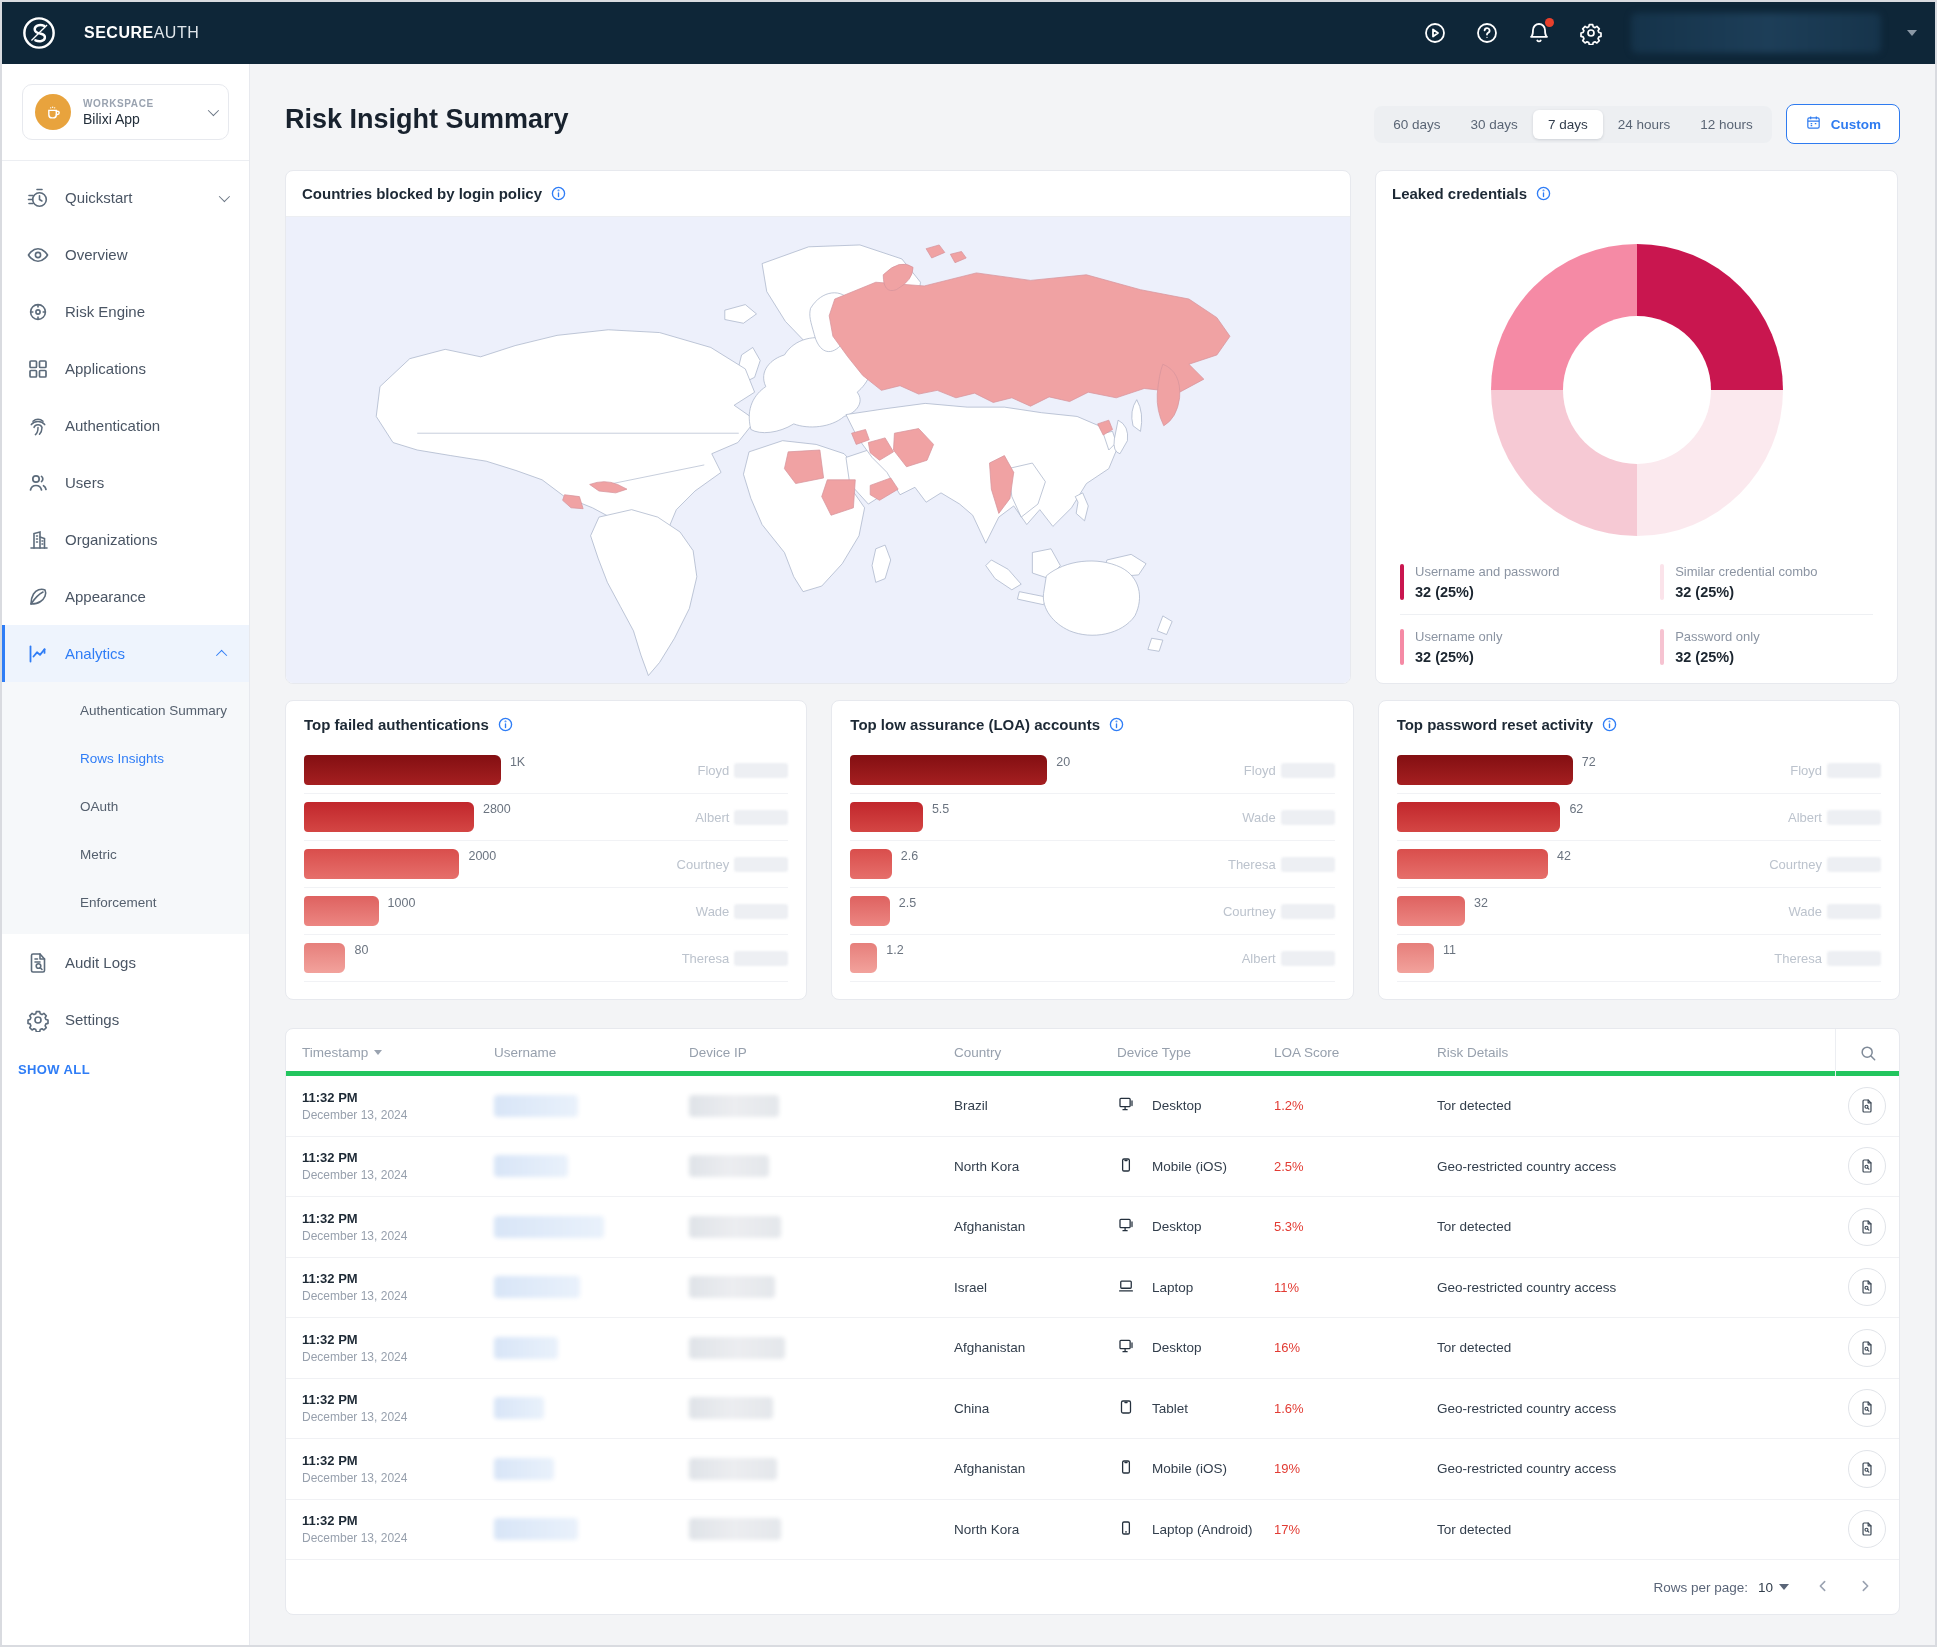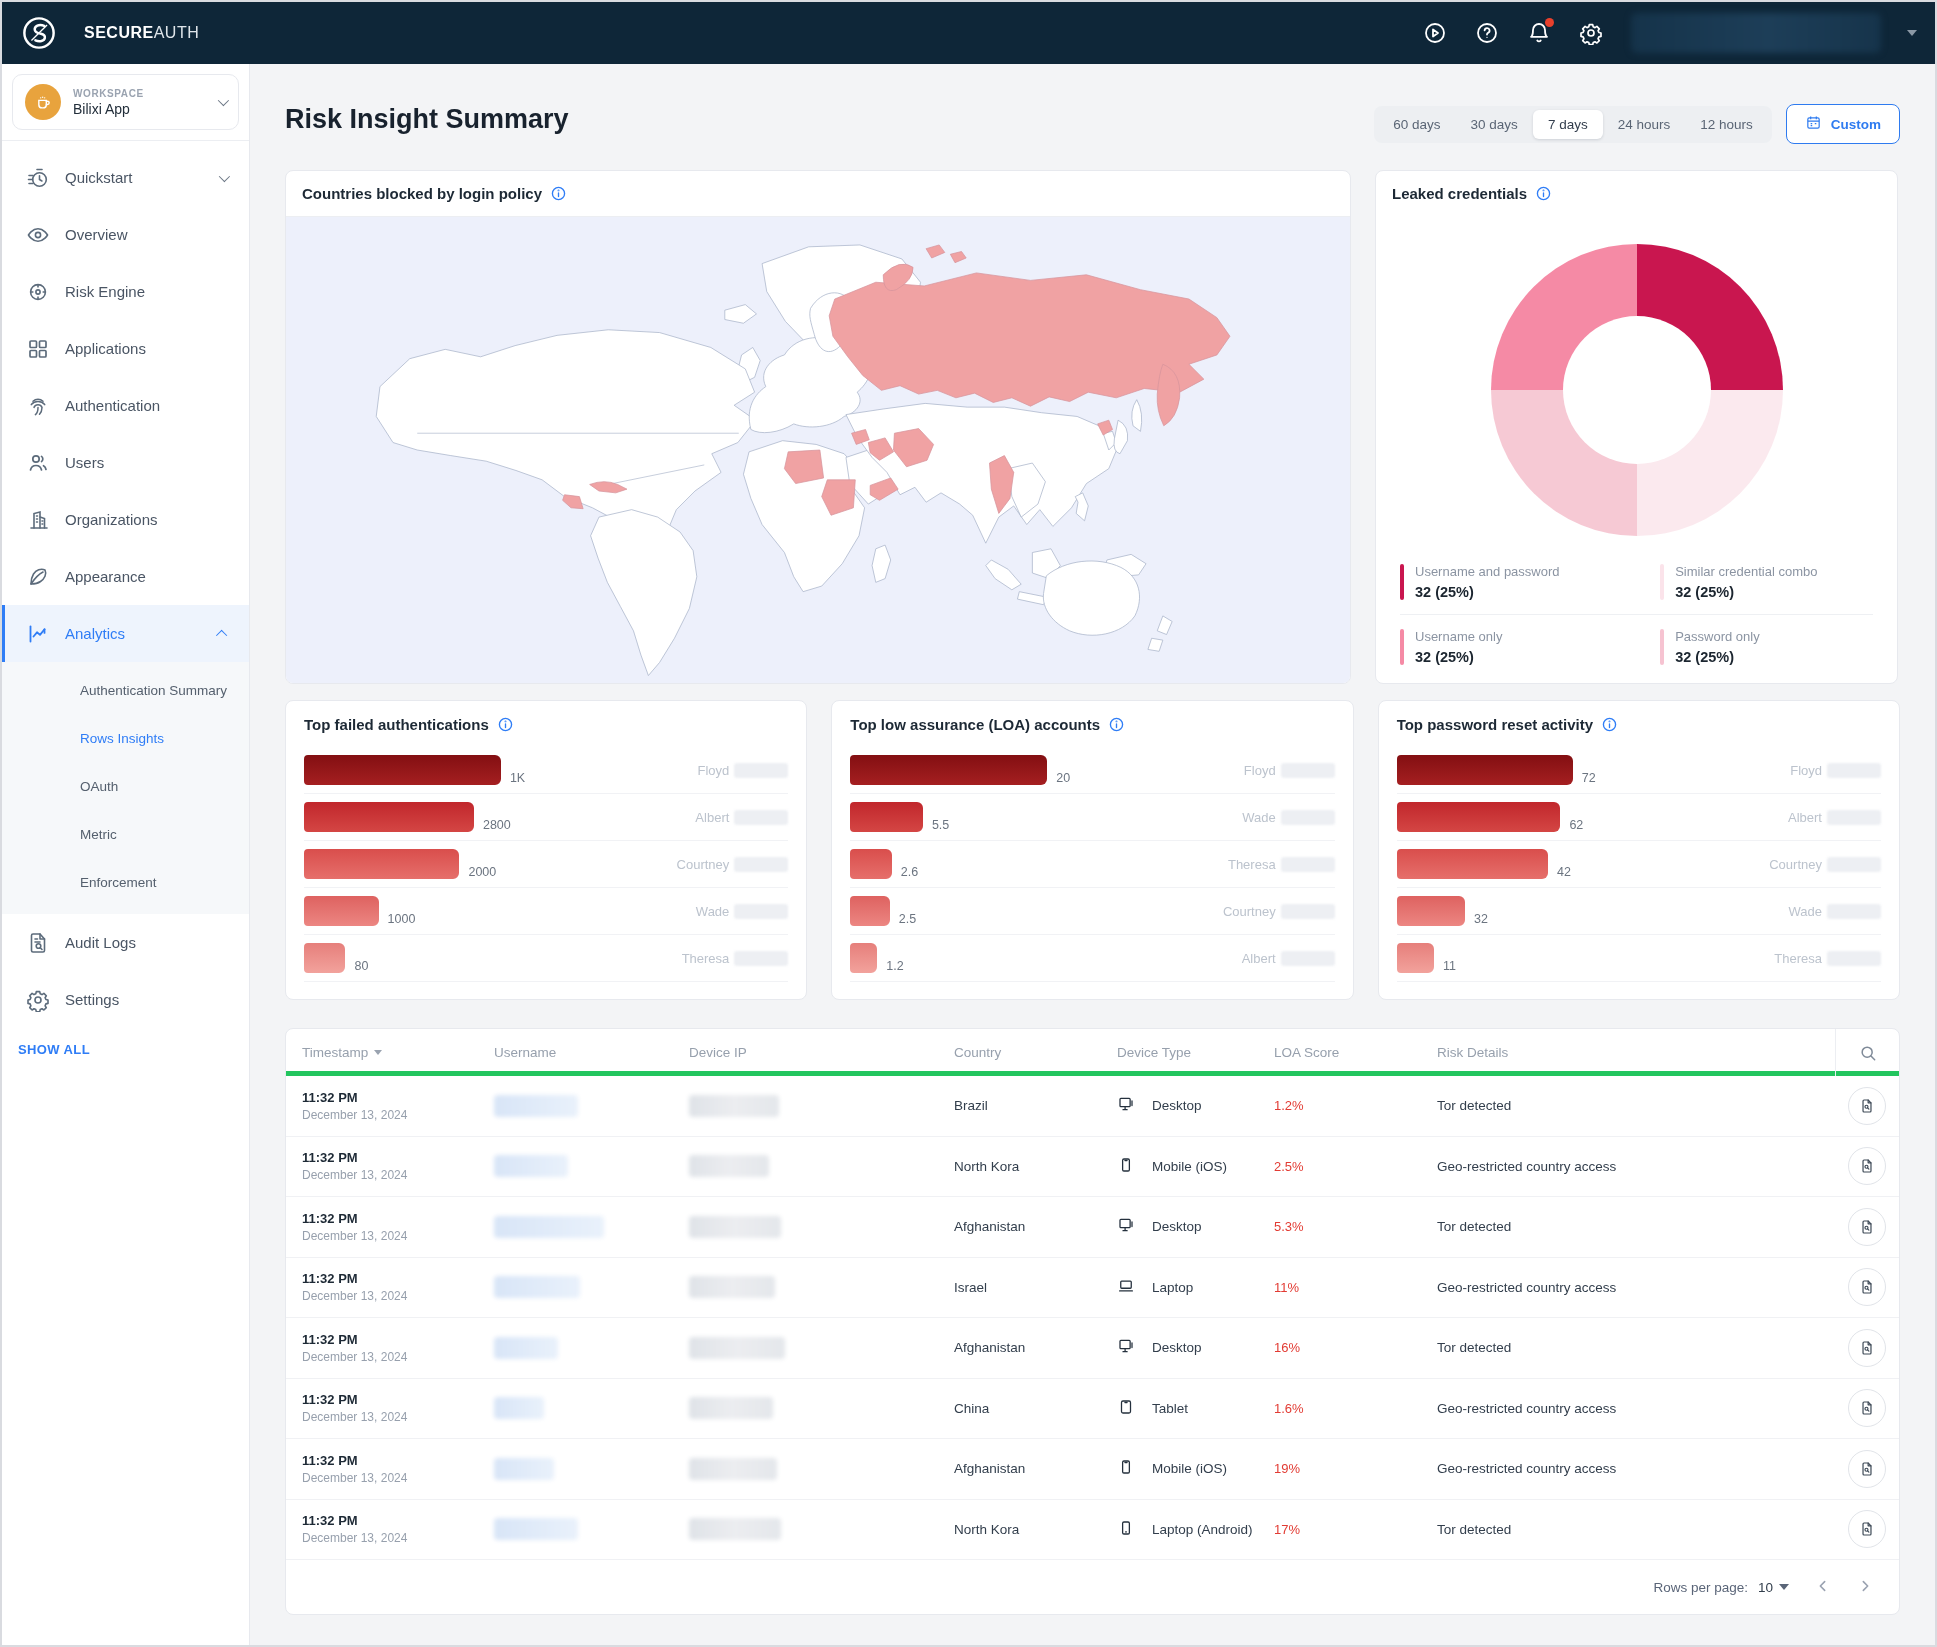--- a/index.html
+++ b/index.html
@@ -15,21 +15,21 @@
   .navicons { display:flex; align-items:center; gap:26px; }
   .nico { background:none; border:none; color:#fff; width:26px; height:26px; cursor:pointer; position:relative; padding:0; }
   .nico svg { width:24px; height:24px; display:block; }
   .nico .dot { position:absolute; top:-2px; right:-1px; width:9px; height:9px; border-radius:50%; background:#e8402c; }
   .userblur { width:250px; height:40px; border-radius:6px; background:linear-gradient(90deg,#15334a,#1d3e58 55%,#16344b); filter:blur(3px); }
   .caret-dn { width:0; height:0; border-left:5px solid transparent; border-right:5px solid transparent; border-top:6px solid #8b98a5; display:inline-block; }
 
   
   .shell { display:flex; height:1583px; }
   .sidebar { width:248px; background:#fff; border-right:1px solid #e7e9ee; display:flex; flex-direction:column; flex:none; }
-  .ws-wrap { border-bottom:1px solid #eceef2; padding:10px; }
+  .ws-wrap { border-bottom:1px solid #eceef2; padding:20px; }
   .workspace { border:1px solid #e7e9ee; border-radius:10px; padding:9px 12px; display:flex; align-items:center; gap:12px; cursor:pointer; }
   .ws-av { width:36px; height:36px; border-radius:50%; background:#e8a33d; display:flex; align-items:center; justify-content:center; flex:none; }
   .ws-av svg { width:20px; height:20px; }
   .ws-meta { flex:1; }
   .ws-l { font-size:10px; letter-spacing:.6px; color:#9aa3b0; font-weight:bold; }
   .ws-n { font-size:14px; color:#222e3a; margin-top:2px; }
   .chev { width:12px; height:12px; border:solid #6b7684; border-width:0 1.8px 1.8px 0; display:inline-block; transform:rotate(45deg) translateY(-2px); width:8px; height:8px; }
   .chev.up { transform:rotate(225deg) translateY(-2px); border-color:#2f7df6; }
   #sidenav { padding-top:8px; }
   .s-item { height:57px; display:flex; align-items:center; gap:15px; padding:0 20px 0 24px; cursor:pointer; position:relative; }
@@ -74,21 +74,21 @@
   .leg-div { grid-column:1/-1; height:1px; background:#eef0f3; }
   .leg { display:flex; gap:11px; }
   .leg-bar { width:4px; border-radius:2px; flex:none; }
   .leg-label { font-size:13px; color:#8b94a2; }
   .leg-value { font-size:14.5px; font-weight:bold; color:#1c2630; margin-top:5px; }
 
   .row2 { display:flex; gap:24px; margin-top:16px; }
   .bar-card { width:523px; height:300px; padding:15px 18px 6px; }
   .brows { margin-top:10px; }
   .brow { height:47px; display:flex; align-items:center; border-bottom:1px solid #f1f2f5; }
-  .barzone { flex:1; display:flex; align-items:flex-end; gap:9px; min-width:0; }
+  .barzone { flex:1; display:flex; align-items:flex-start; gap:9px; min-width:0; }
   .bar { height:30px; border-radius:4px 6px 6px 4px; }
   .bar.c0 { background:linear-gradient(180deg,#830f12,#a51f21); }
   .bar.c1 { background:linear-gradient(180deg,#c1272c,#d44644); }
   .bar.c2 { background:linear-gradient(180deg,#d94e4c,#e66f6b); }
   .bar.c3 { background:linear-gradient(180deg,#de6260,#ec8682); }
   .bar.c4 { background:linear-gradient(180deg,#e67f7b,#f2a29c); }
   .bval { font-size:12.5px; color:#6b7480; white-space:nowrap; }
   .bname { width:150px; flex:none; display:flex; align-items:center; justify-content:flex-end; gap:5px; }
   .bname span.nm { font-size:13px; color:#bcc3cd; }
   .npill { width:54px; height:15px; border-radius:3px; background:#edeff3; filter:blur(1px); }

